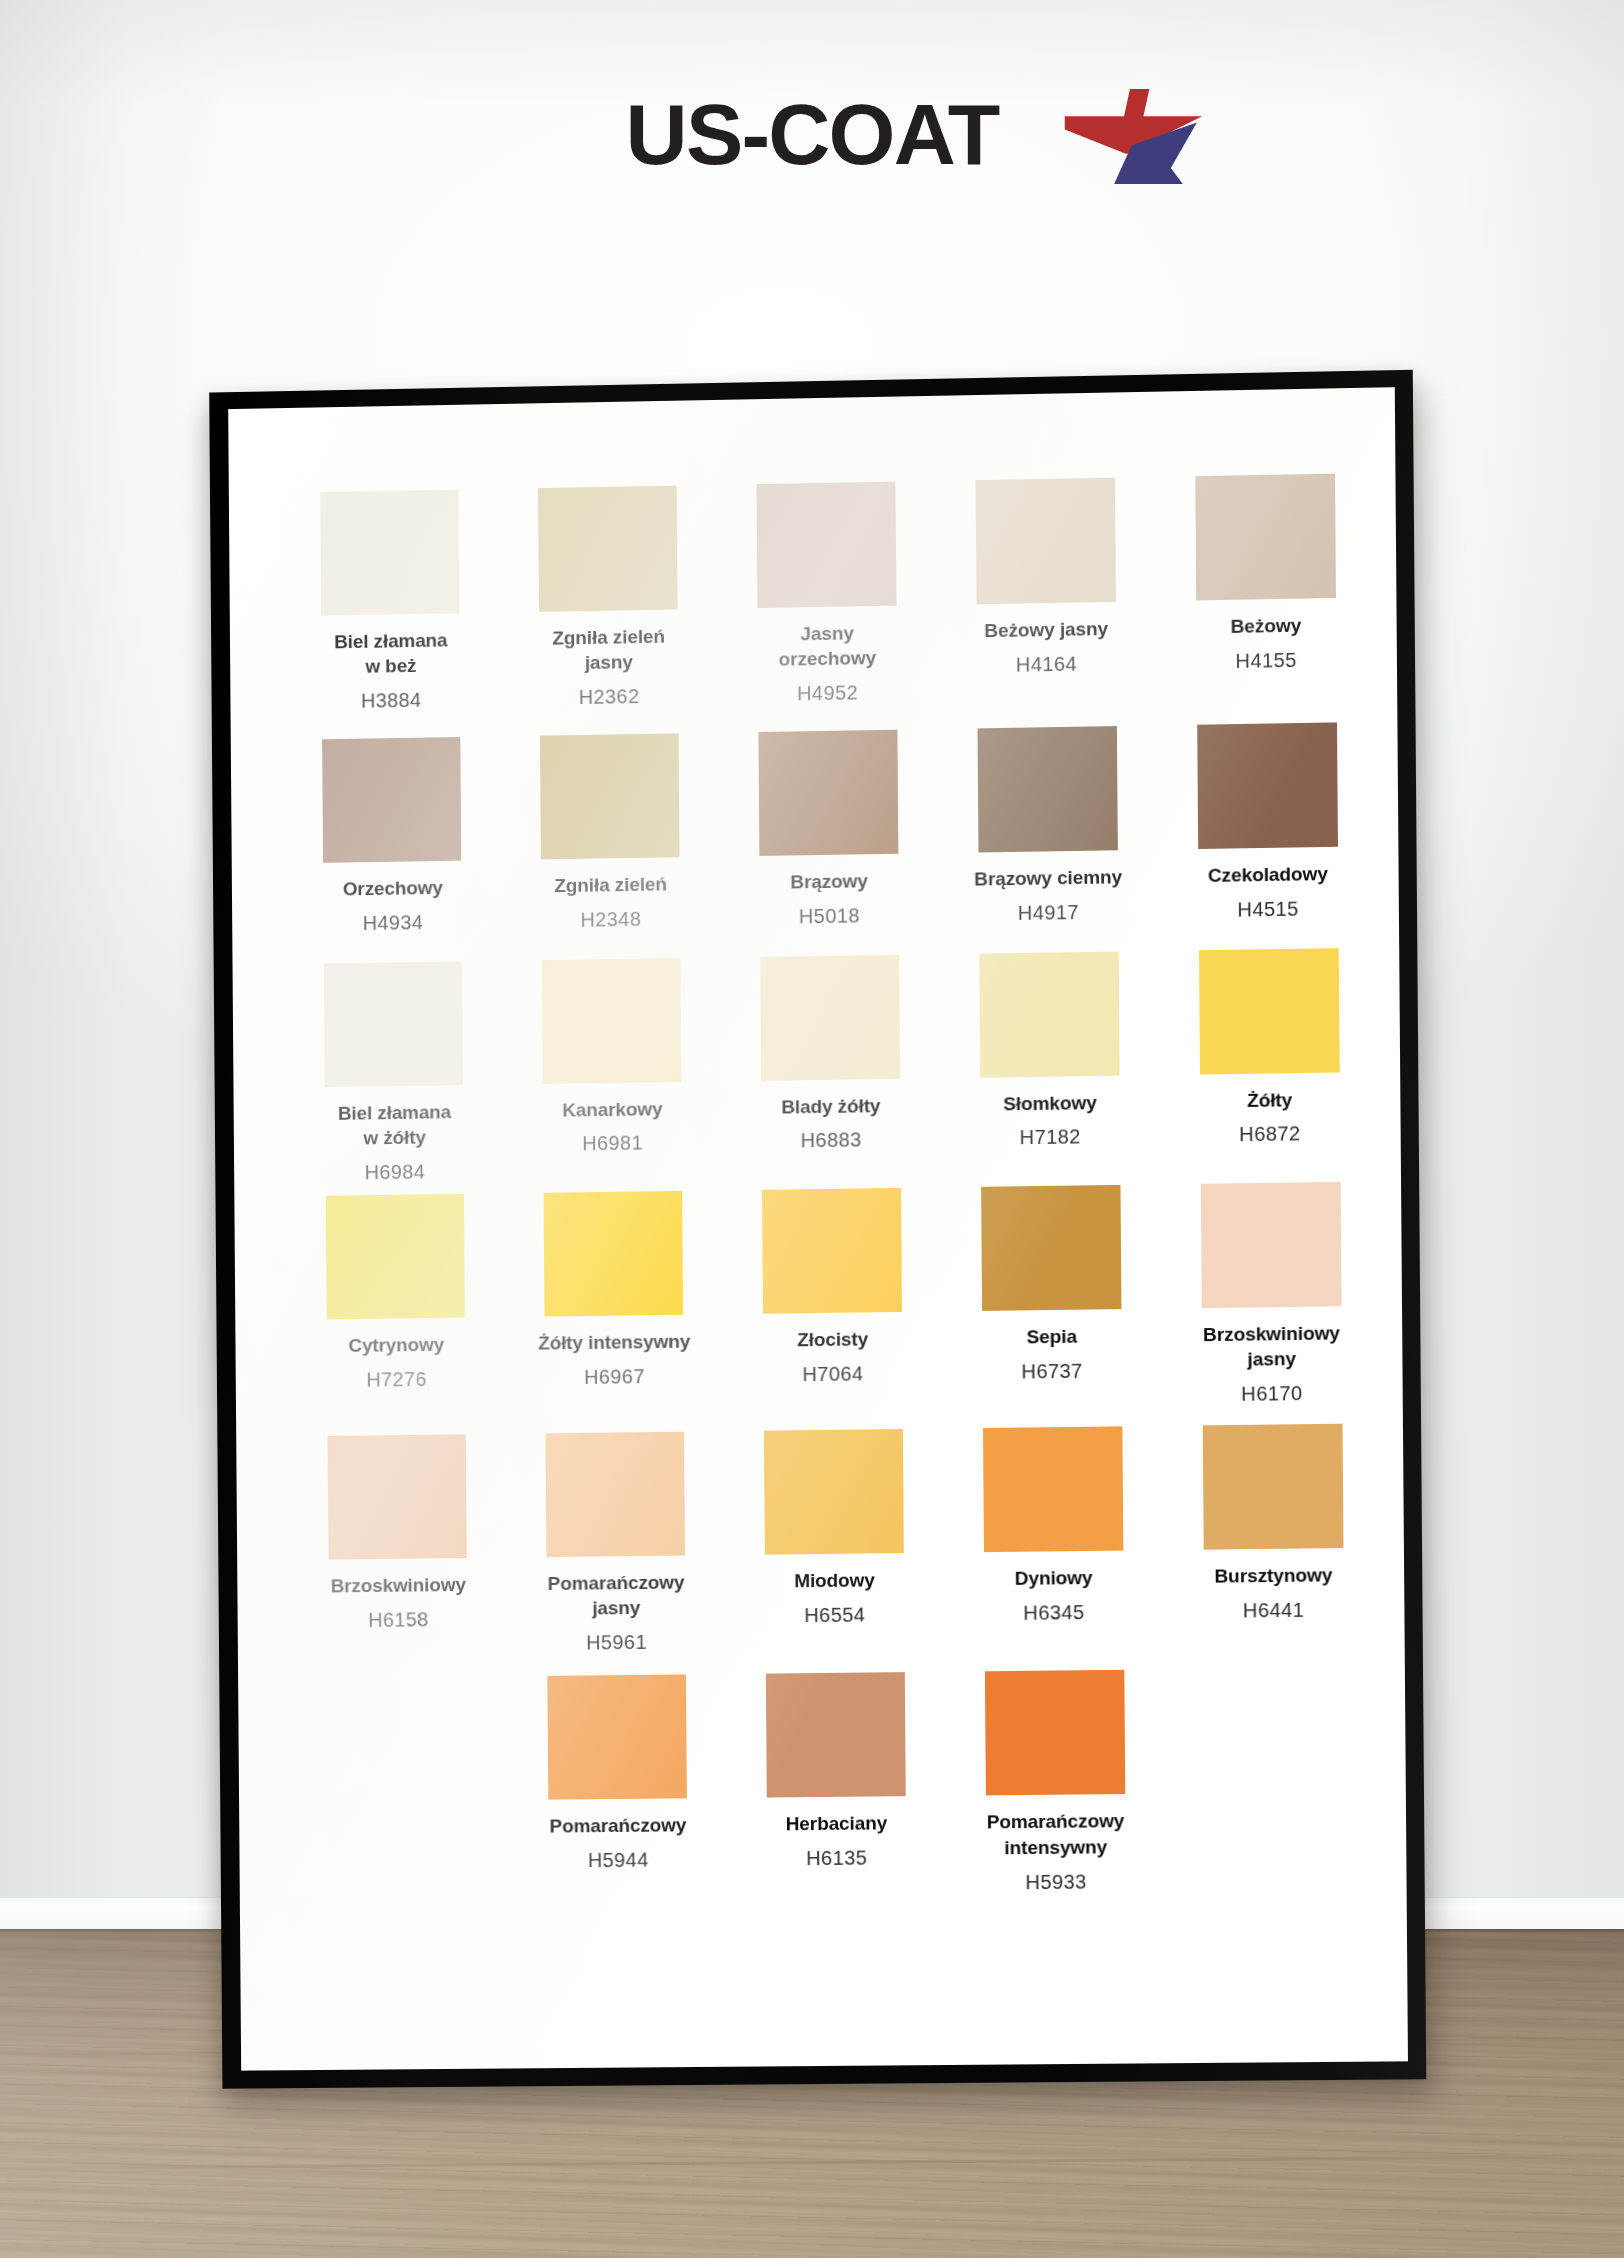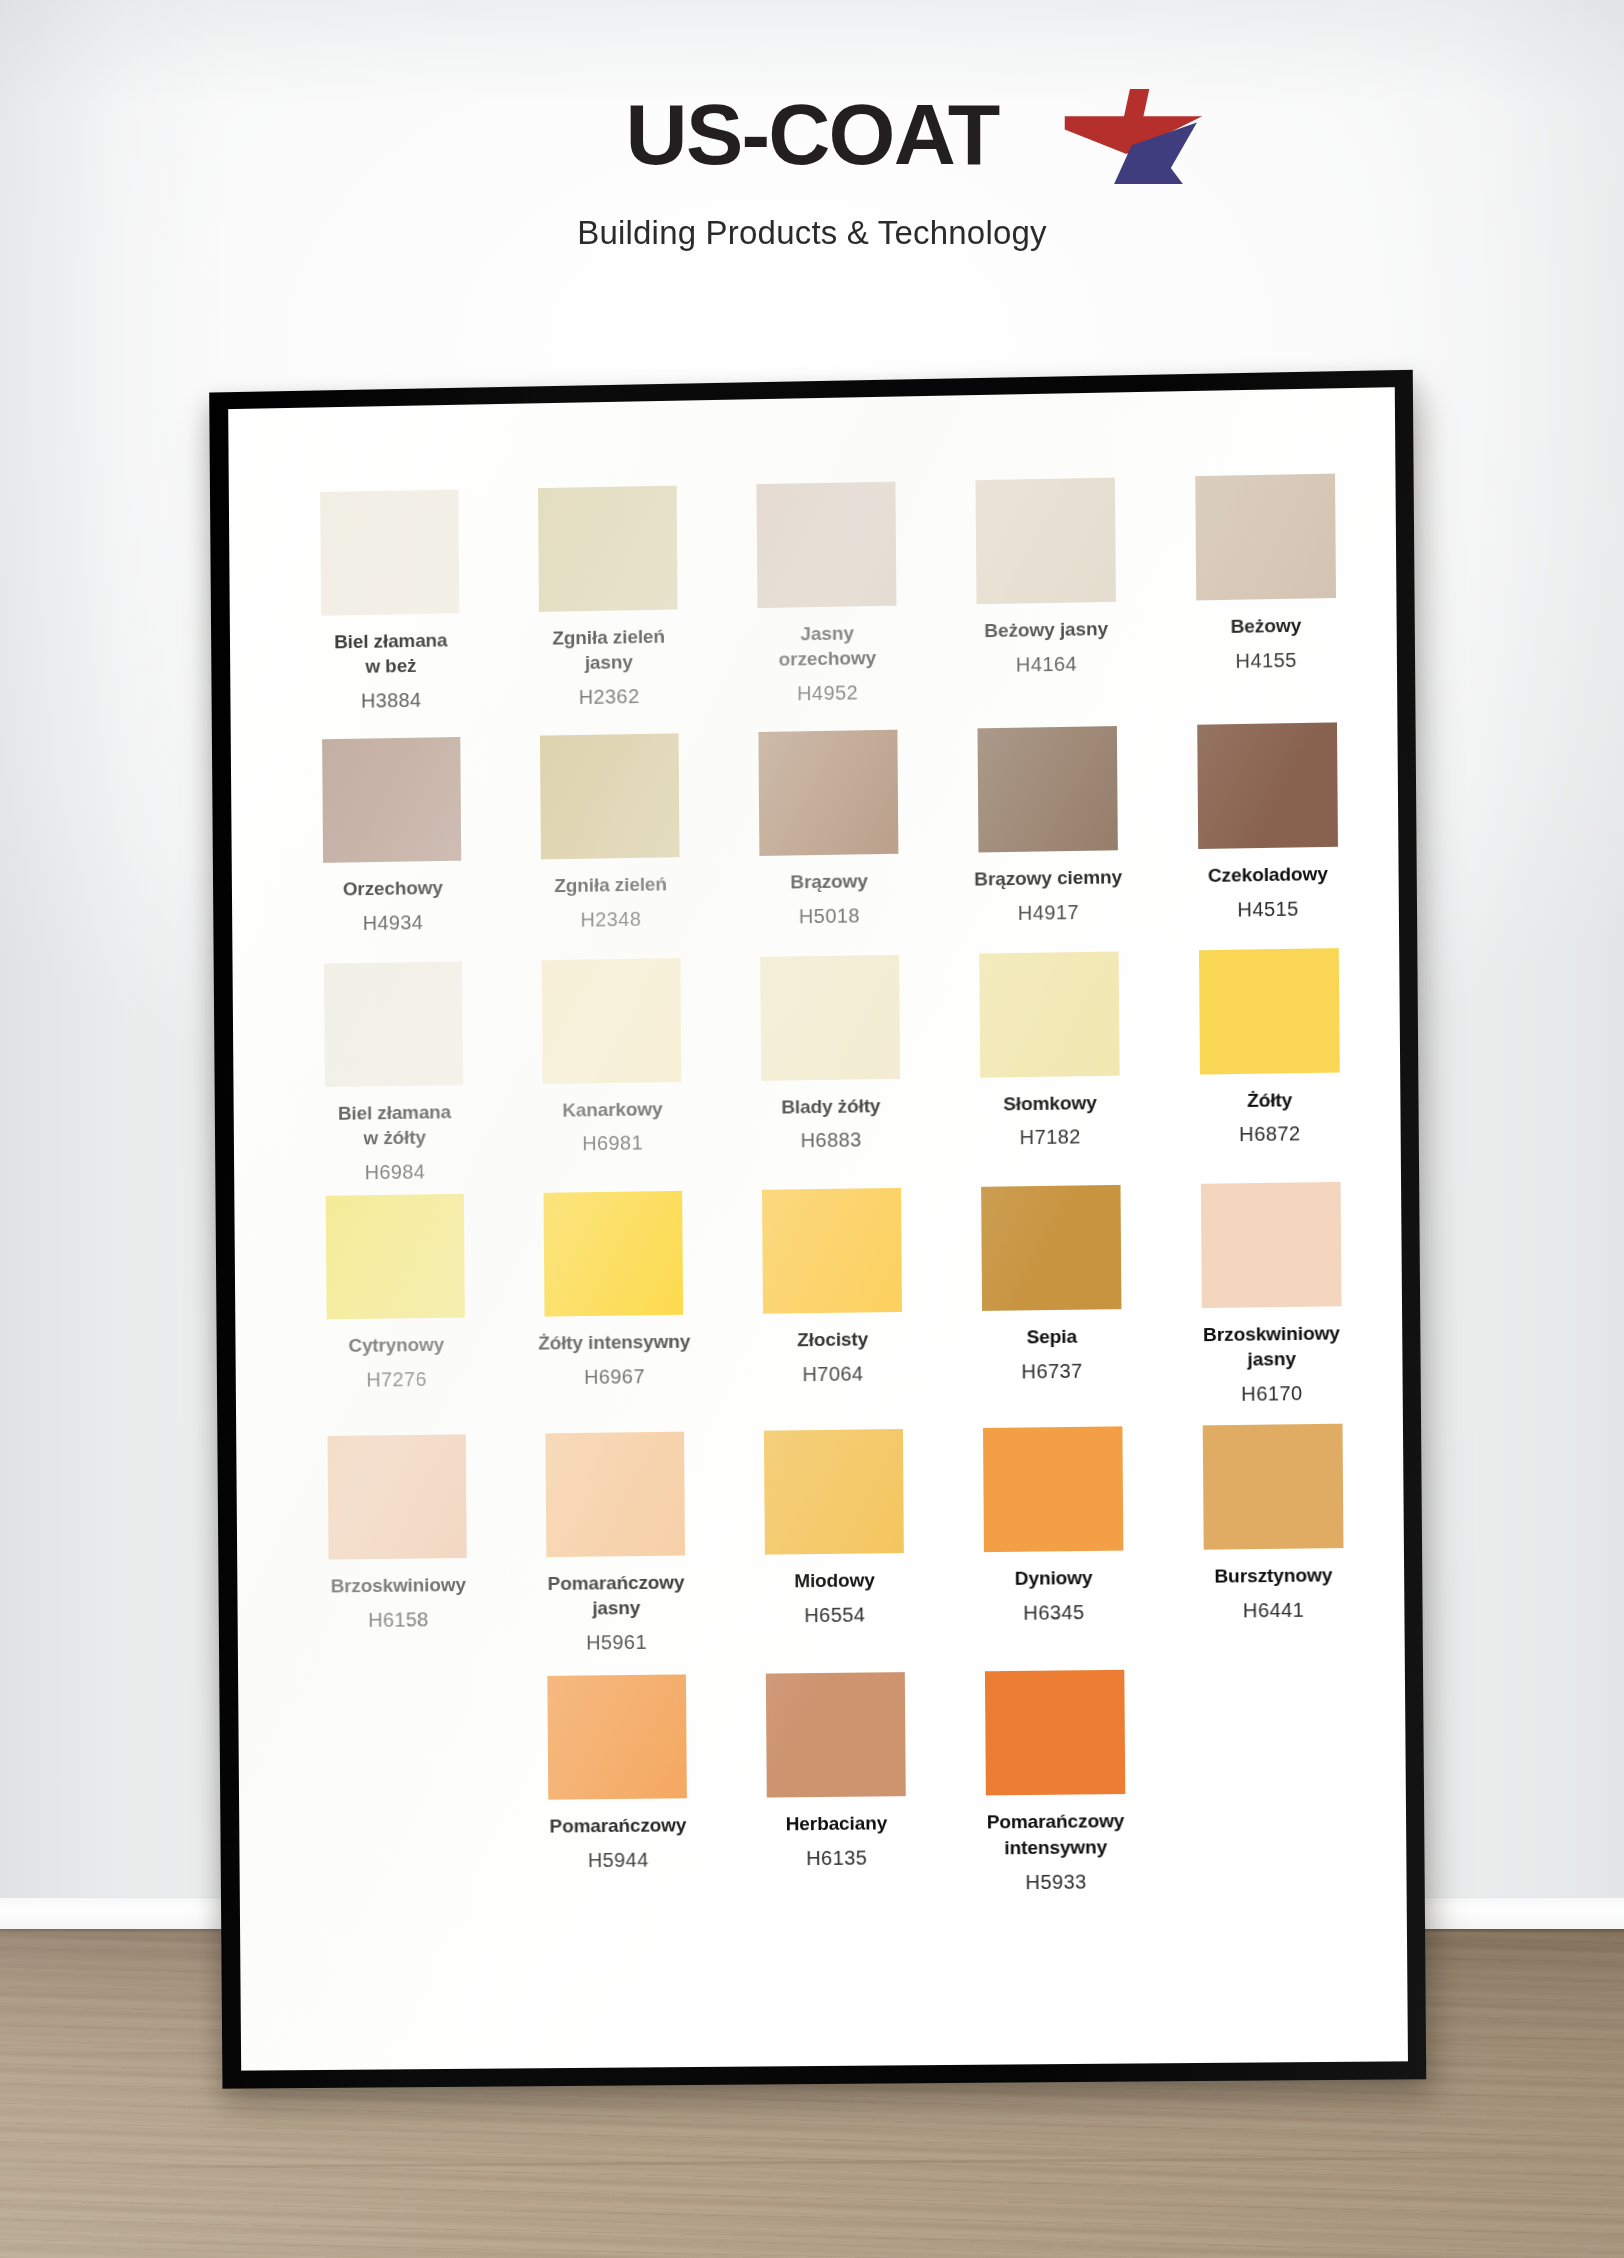--- a/index.html
+++ b/index.html
@@ -250,21 +250,20 @@
   <div class="header">
     <div class="logo-row">
       <span class="logo-word">US-COAT</span>
       <svg class="logo-star" viewBox="0 0 168 112">
         <polygon points="76,2 98,2 88,48 66,48" fill="#B5302C"></polygon>
         <polygon points="2,33 158,33 72,76 2,48" fill="#B5302C"></polygon>
         <polygon points="152,40 112,110 58,110 78,66" fill="#3F3D7E"></polygon>
         <polygon points="100,62 136,110 96,110 86,84" fill="#3F3D7E"></polygon>
       </svg>
     </div>
-    <div class="tagline">Building Products &amp; Technology</div>
   </div>
 
   <div id="frame-wrap">
     <div class="frame-shadow"></div>
     <div class="frame">
       <div class="frame-inner">
         <div class="grid" id="swatch-grid">
             <div class="row" style="min-height: 243px;">
               <div class="cell">
                 <div class="swatch" style="background: rgb(241, 237, 227);"></div>

